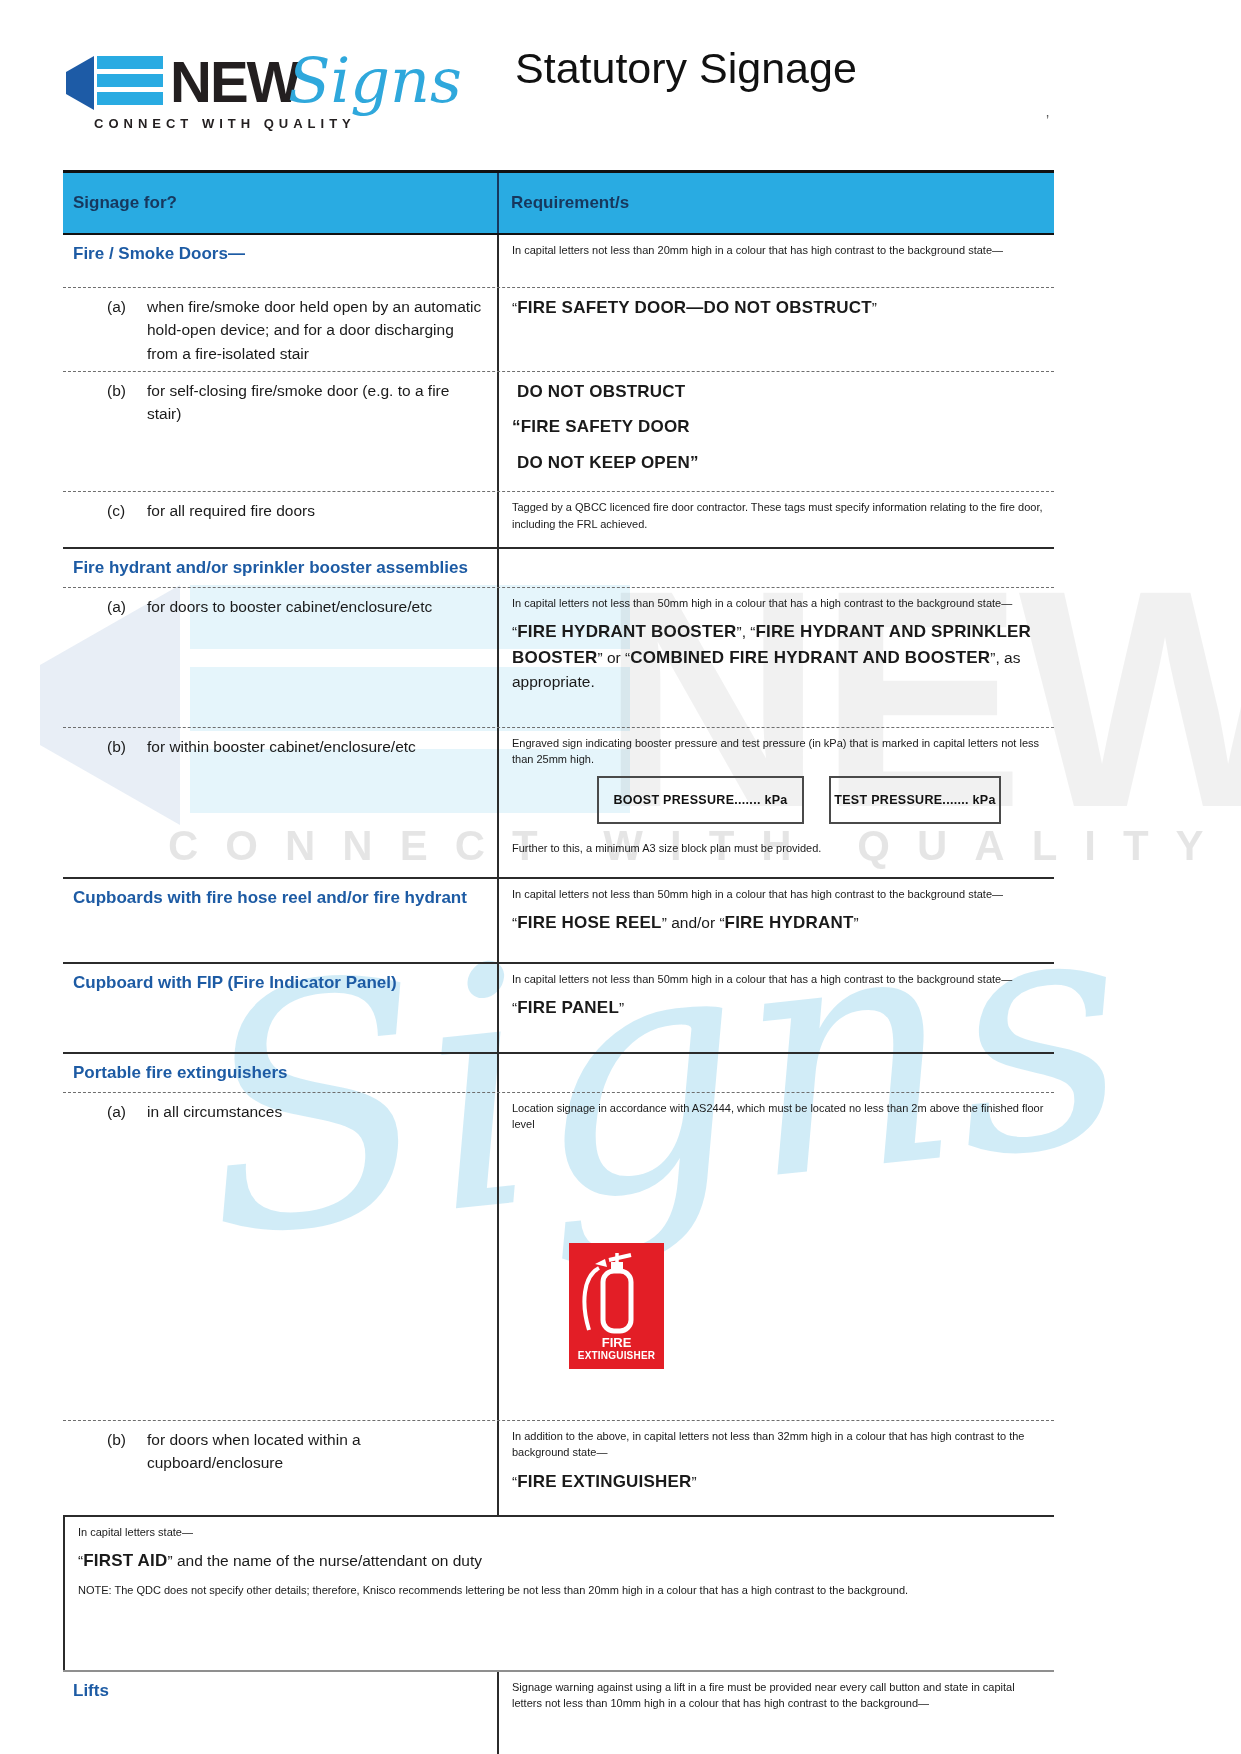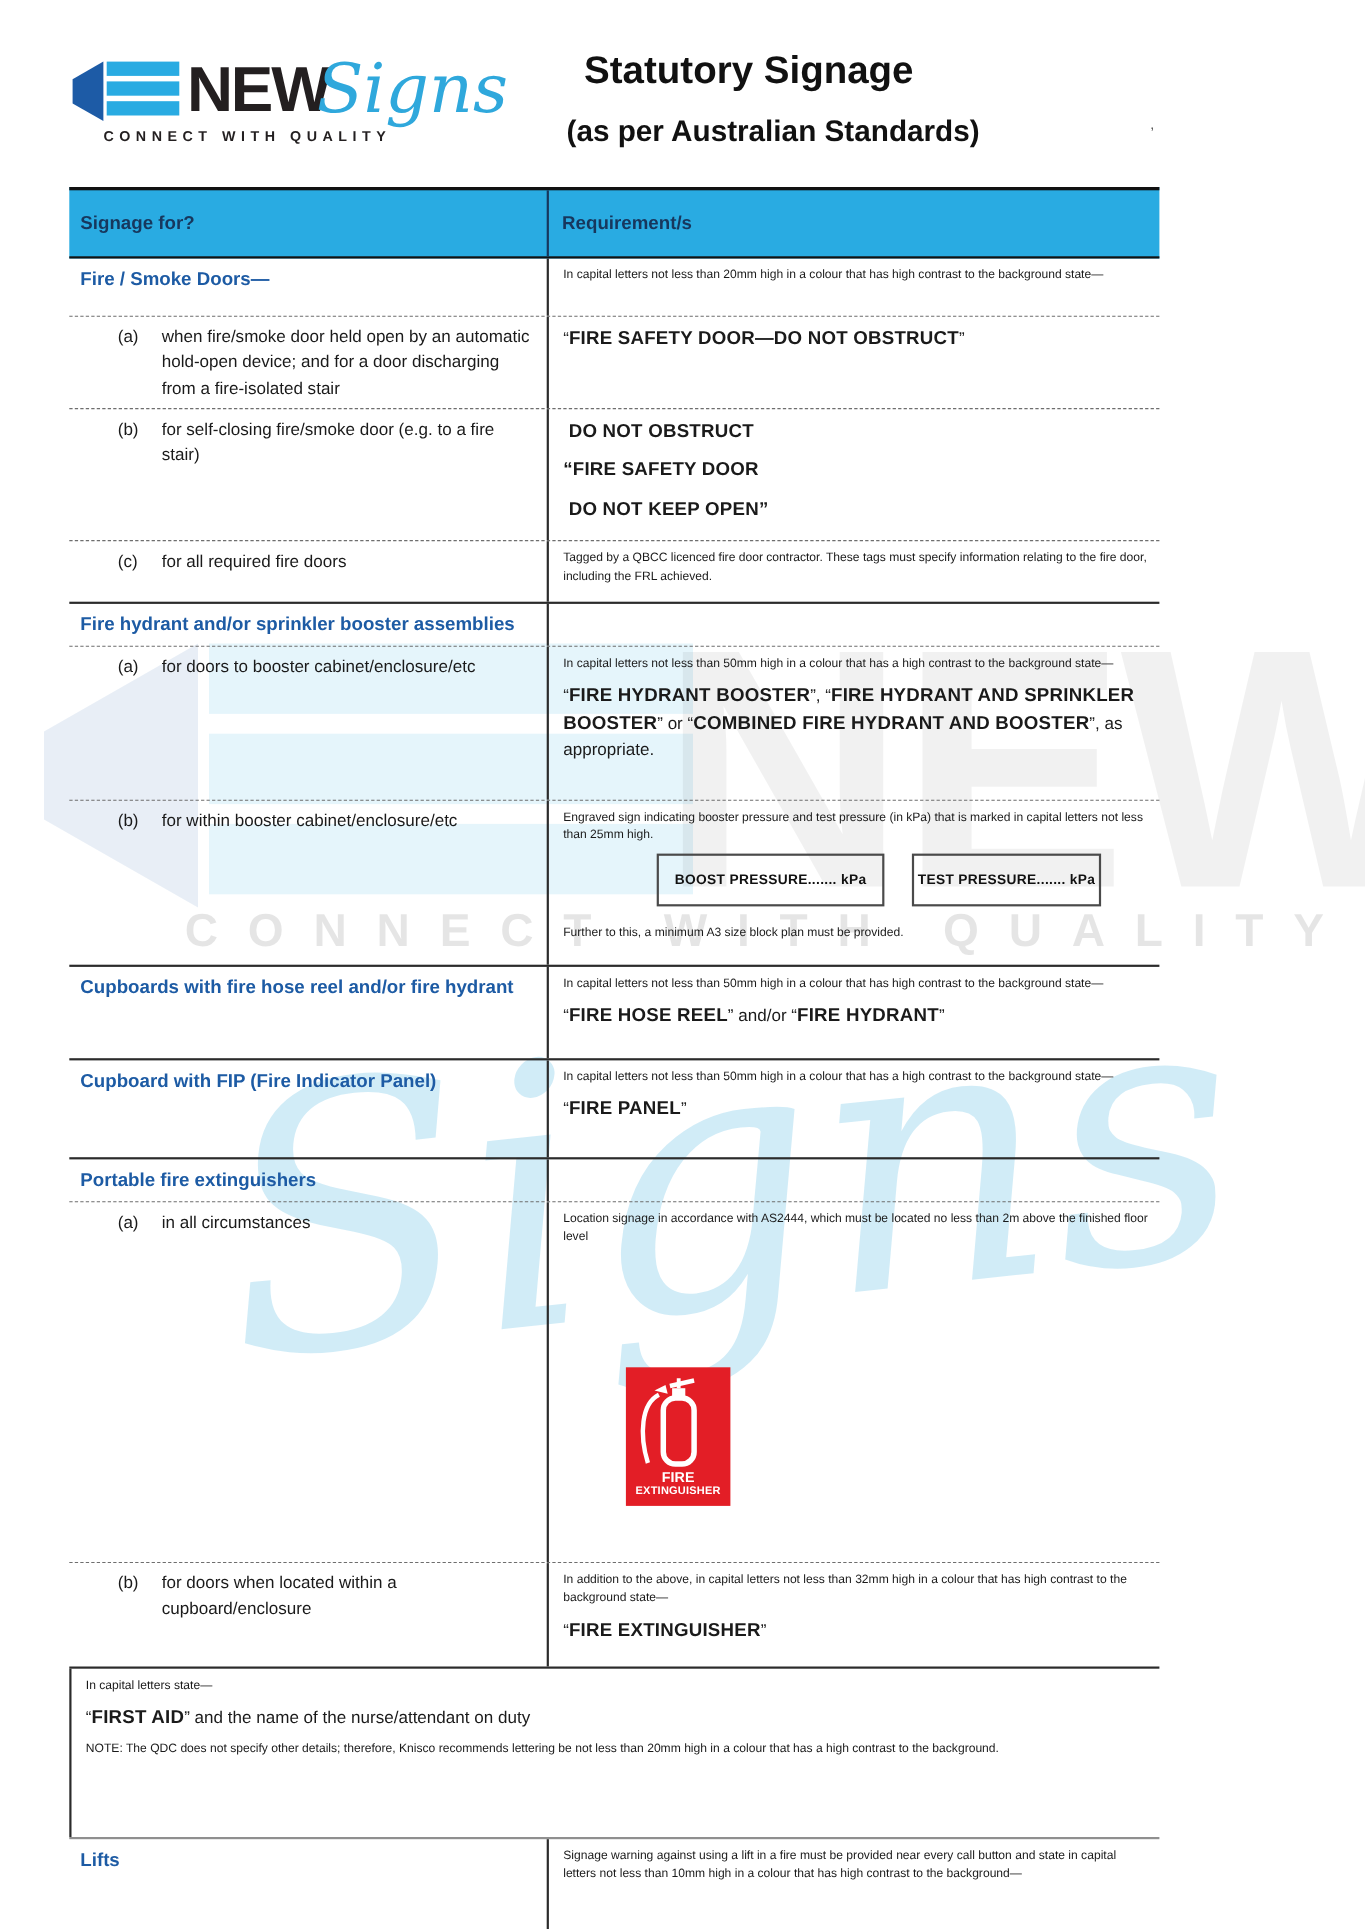--- a/index.html
+++ b/index.html
@@ -14,21 +14,21 @@
   .wm-new { left:600px; top:520px; font-size:310px; font-weight:bold; letter-spacing:-6px; color:rgba(0,0,0,0.055); }
   .wm-tagline { left:168px; top:822px; font-size:42px; font-weight:bold; letter-spacing:27px; color:rgba(0,0,0,0.10); white-space:nowrap; }
   .wm-script { left:200px; top:880px; font-size:330px; font-style:italic; font-family:"DejaVu Serif", serif; color:rgba(47,168,220,0.22); transform:rotate(-6deg); }
   .wm-icon { left:30px; top:555px; }
   
   .hdr { position:absolute; z-index:2; }
   .logo-icon { left:64px; top:50px; }
   .logo-new { left:170px; top:48px; font-size:58px; font-weight:bold; letter-spacing:-2px; color:#231f20; }
   .logo-script { left:288px; top:44px; font-size:62px; font-style:italic; font-family:"DejaVu Serif", serif; color:#2fa8dc; }
   .logo-tagline { left:94px; top:116px; font-size:13px; font-weight:bold; letter-spacing:5px; color:#231f20; }
-  .title { left:531px; top:44px; font-size:35px; font-weight:bold; color:#111; letter-spacing:0; }
+  .title { left:515px; top:44px; font-size:43px; font-weight:normal; color:#111; letter-spacing:0; }
   .subtitle { left:515px; top:104px; font-size:27px; font-weight:bold; color:#111; }
   .stray { left:1046px; top:112px; font-size:14px; color:#555; }
   
   .table {
     position:absolute; z-index:1; left:63px; top:170px; width:991px;
     border-bottom:2px solid #3c3c3c; background:transparent;
   }
   .thead {
     display:flex; background:#29abe2; border-top:3px solid #111; border-bottom:2px solid #111;
     min-height:36px; align-items:center;
@@ -91,21 +91,20 @@
       <polygon points="2,22 30,6 30,60 2,44" fill="#1d5ba6"></polygon>
       <rect x="33" y="6" width="66" height="13" fill="#29abe2"></rect>
       <rect x="33" y="24" width="66" height="13" fill="#29abe2"></rect>
       <rect x="33" y="42" width="66" height="13" fill="#29abe2"></rect>
     </svg>
   </div>
   <div class="hdr logo-new">NEW</div>
   <div class="hdr logo-script">Signs</div>
   <div class="hdr logo-tagline">CONNECT WITH QUALITY</div>
   <div class="hdr title">Statutory Signage</div>
-  <div class="hdr subtitle">(as per Australian Standards)</div>
   <div class="hdr stray">’</div>
 
   <div class="table">
 
     <div class="thead">
       <div class="hcell hcell-left">Signage for?</div>
       <div class="hcell hcell-right">Requirement/s</div>
     </div>
 
     <div class="row" style="min-height:52px">

